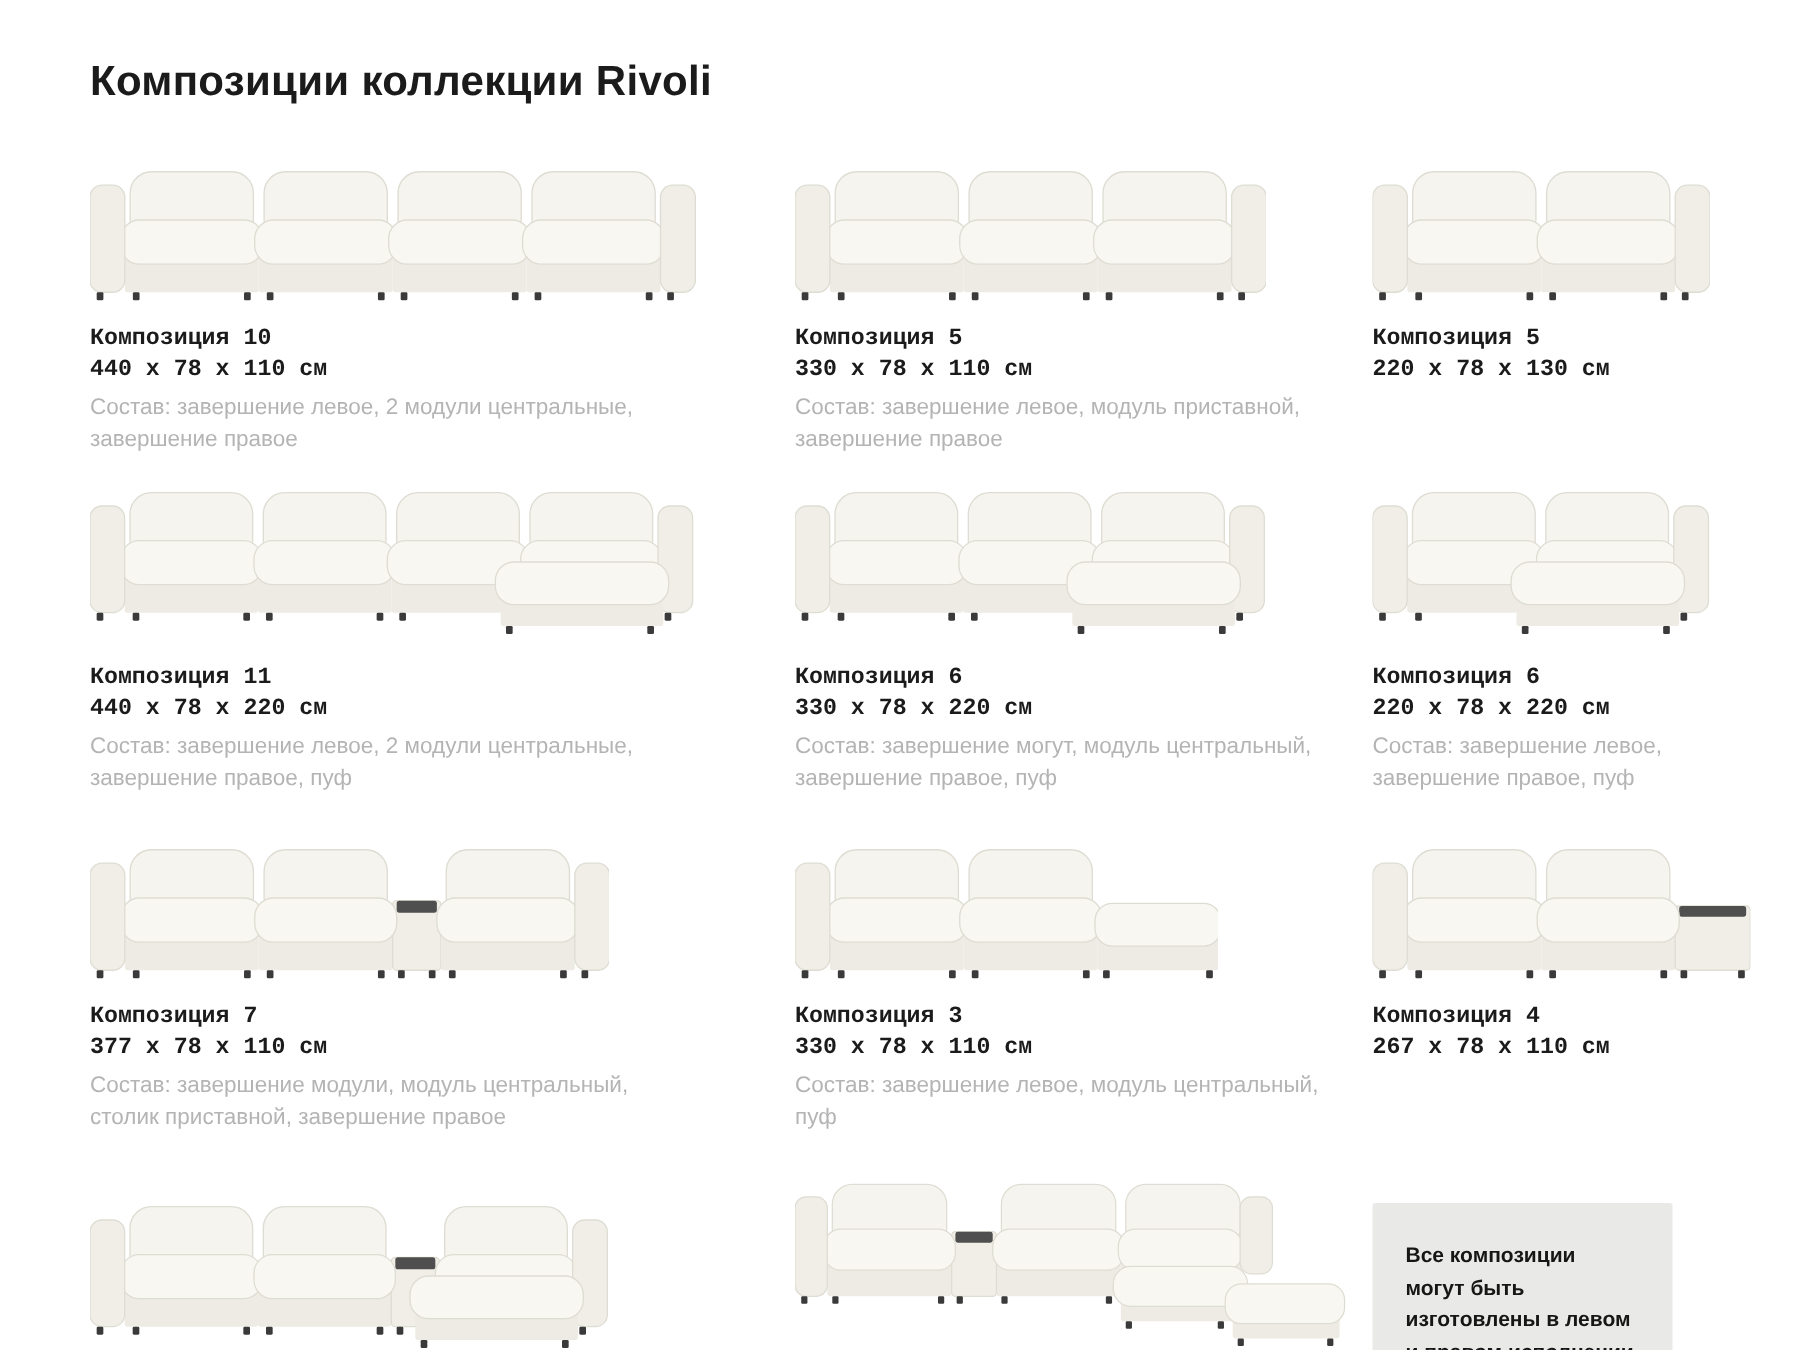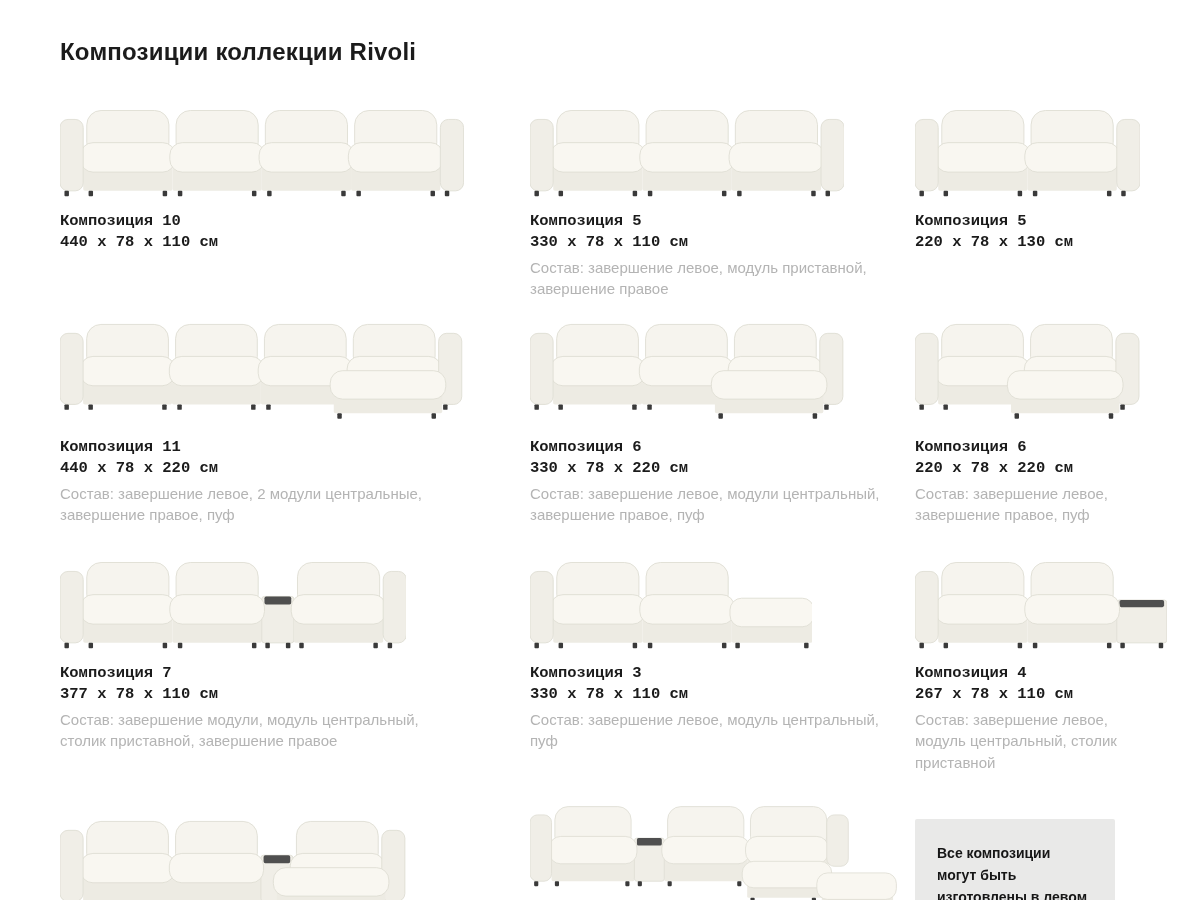--- a/index.html
+++ b/index.html
@@ -6,21 +6,21 @@
   html, body { margin: 0; padding: 0; }
   body {
     width: 1200px; height: 900px;
     background: #ffffff;
     font-family: "Liberation Sans", sans-serif;
     color: #1c1c1c;
     overflow: hidden;
   }
   .page { padding: 38px 30px 0 60px; }
   .page-title {
-    font-size: 24px;
+    font-size: 28px;
     font-weight: 700;
     margin: 0 0 28px 0;
     letter-spacing: .2px;
     color: #1b1b1b;
   }
   .grid {
     display: grid;
     grid-template-columns: 470px 385px 285px;
   }
   .card { margin-bottom: 20px; }
@@ -98,20 +98,21 @@
               <rect x="232" y="104" width="5" height="6" rx="1" fill="#3a3a3a"></rect>
               <rect x="315" y="104" width="5" height="6" rx="1" fill="#3a3a3a"></rect>
               <rect x="332" y="104" width="5" height="6" rx="1" fill="#3a3a3a"></rect>
               <rect x="415" y="104" width="5" height="6" rx="1" fill="#3a3a3a"></rect>
               <rect x="431" y="104" width="5" height="6" rx="1" fill="#3a3a3a"></rect>
             </svg>
           </div>
         </div>
       <div class="comp-name">Композиция 10</div>
       <div class="comp-dims">440 x 78 x 110 см</div>
+      <p class="comp-desc">Состав: завершение левое, 2 модули центральные, завершение правое</p>
     </div>
     <div class="card col2">
       <div class="img-area">
           <div class="sofa-svg">
             <svg viewBox="0 0 352 112" height="100">
               <rect x="26" y="72" width="100" height="32" rx="2" fill="#edebe3"></rect>
               <rect x="126" y="72" width="100" height="32" rx="2" fill="#edebe3"></rect>
               <rect x="226" y="72" width="100" height="32" rx="2" fill="#edebe3"></rect>
               <rect x="30" y="14" width="92" height="52" rx="16" fill="#f6f4ee" stroke="#deddd3"></rect>
               <rect x="130" y="14" width="92" height="52" rx="16" fill="#f6f4ee" stroke="#deddd3"></rect>
@@ -225,21 +226,21 @@
               <rect x="331" y="104" width="5" height="6" rx="1" fill="#3a3a3a"></rect>
               <rect x="208" y="88" width="122" height="26" rx="2" fill="#edebe3"></rect>
               <rect x="204" y="66" width="130" height="32" rx="14" fill="#f9f7f1" stroke="#deddd3"></rect>
               <rect x="212" y="114" width="5" height="6" rx="1" fill="#3a3a3a"></rect>
               <rect x="318" y="114" width="5" height="6" rx="1" fill="#3a3a3a"></rect>
             </svg>
           </div>
         </div>
       <div class="comp-name">Композиция 6</div>
       <div class="comp-dims">330 x 78 x 220 см</div>
-      <p class="comp-desc">Состав: завершение левое, модули центральный, завершение правое, пуф</p>
+      <p class="comp-desc">Состав: завершение могут, модуль центральный, завершение правое, пуф</p>
     </div>
     <div class="card col3">
       <div class="img-area">
           <div class="sofa-svg">
             <svg viewBox="0 0 278 126" height="112">
               <rect x="26" y="72" width="100" height="32" rx="2" fill="#edebe3"></rect>
               <rect x="126" y="72" width="100" height="32" rx="2" fill="#edebe3"></rect>
               <rect x="30" y="14" width="92" height="52" rx="16" fill="#f6f4ee" stroke="#deddd3"></rect>
               <rect x="130" y="14" width="92" height="52" rx="16" fill="#f6f4ee" stroke="#deddd3"></rect>
               <rect x="23" y="50" width="106" height="33" rx="14" fill="#f9f7f1" stroke="#deddd3"></rect>
@@ -343,21 +344,20 @@
               <rect x="115" y="104" width="5" height="6" rx="1" fill="#3a3a3a"></rect>
               <rect x="132" y="104" width="5" height="6" rx="1" fill="#3a3a3a"></rect>
               <rect x="215" y="104" width="5" height="6" rx="1" fill="#3a3a3a"></rect>
               <rect x="230" y="104" width="5" height="6" rx="1" fill="#3a3a3a"></rect>
               <rect x="273" y="104" width="5" height="6" rx="1" fill="#3a3a3a"></rect>
             </svg>
           </div>
         </div>
       <div class="comp-name">Композиция 4</div>
       <div class="comp-dims">267 x 78 x 110 см</div>
-      <p class="comp-desc">Состав: завершение левое, модуль центральный, столик приставной</p>
     </div>
 
     <div class="card col1">
       <div class="img-area tall">
           <div class="sofa-svg">
             <svg viewBox="0 0 414 126" height="112">
               <rect x="26" y="72" width="100" height="32" rx="2" fill="#edebe3"></rect>
               <rect x="126" y="72" width="100" height="32" rx="2" fill="#edebe3"></rect>
               <rect x="226" y="52" width="36" height="52" rx="3" fill="#f0eee7" stroke="#deddd3"></rect>
               <rect x="229" y="52" width="30" height="9" rx="2" fill="#4f4f4f"></rect>

